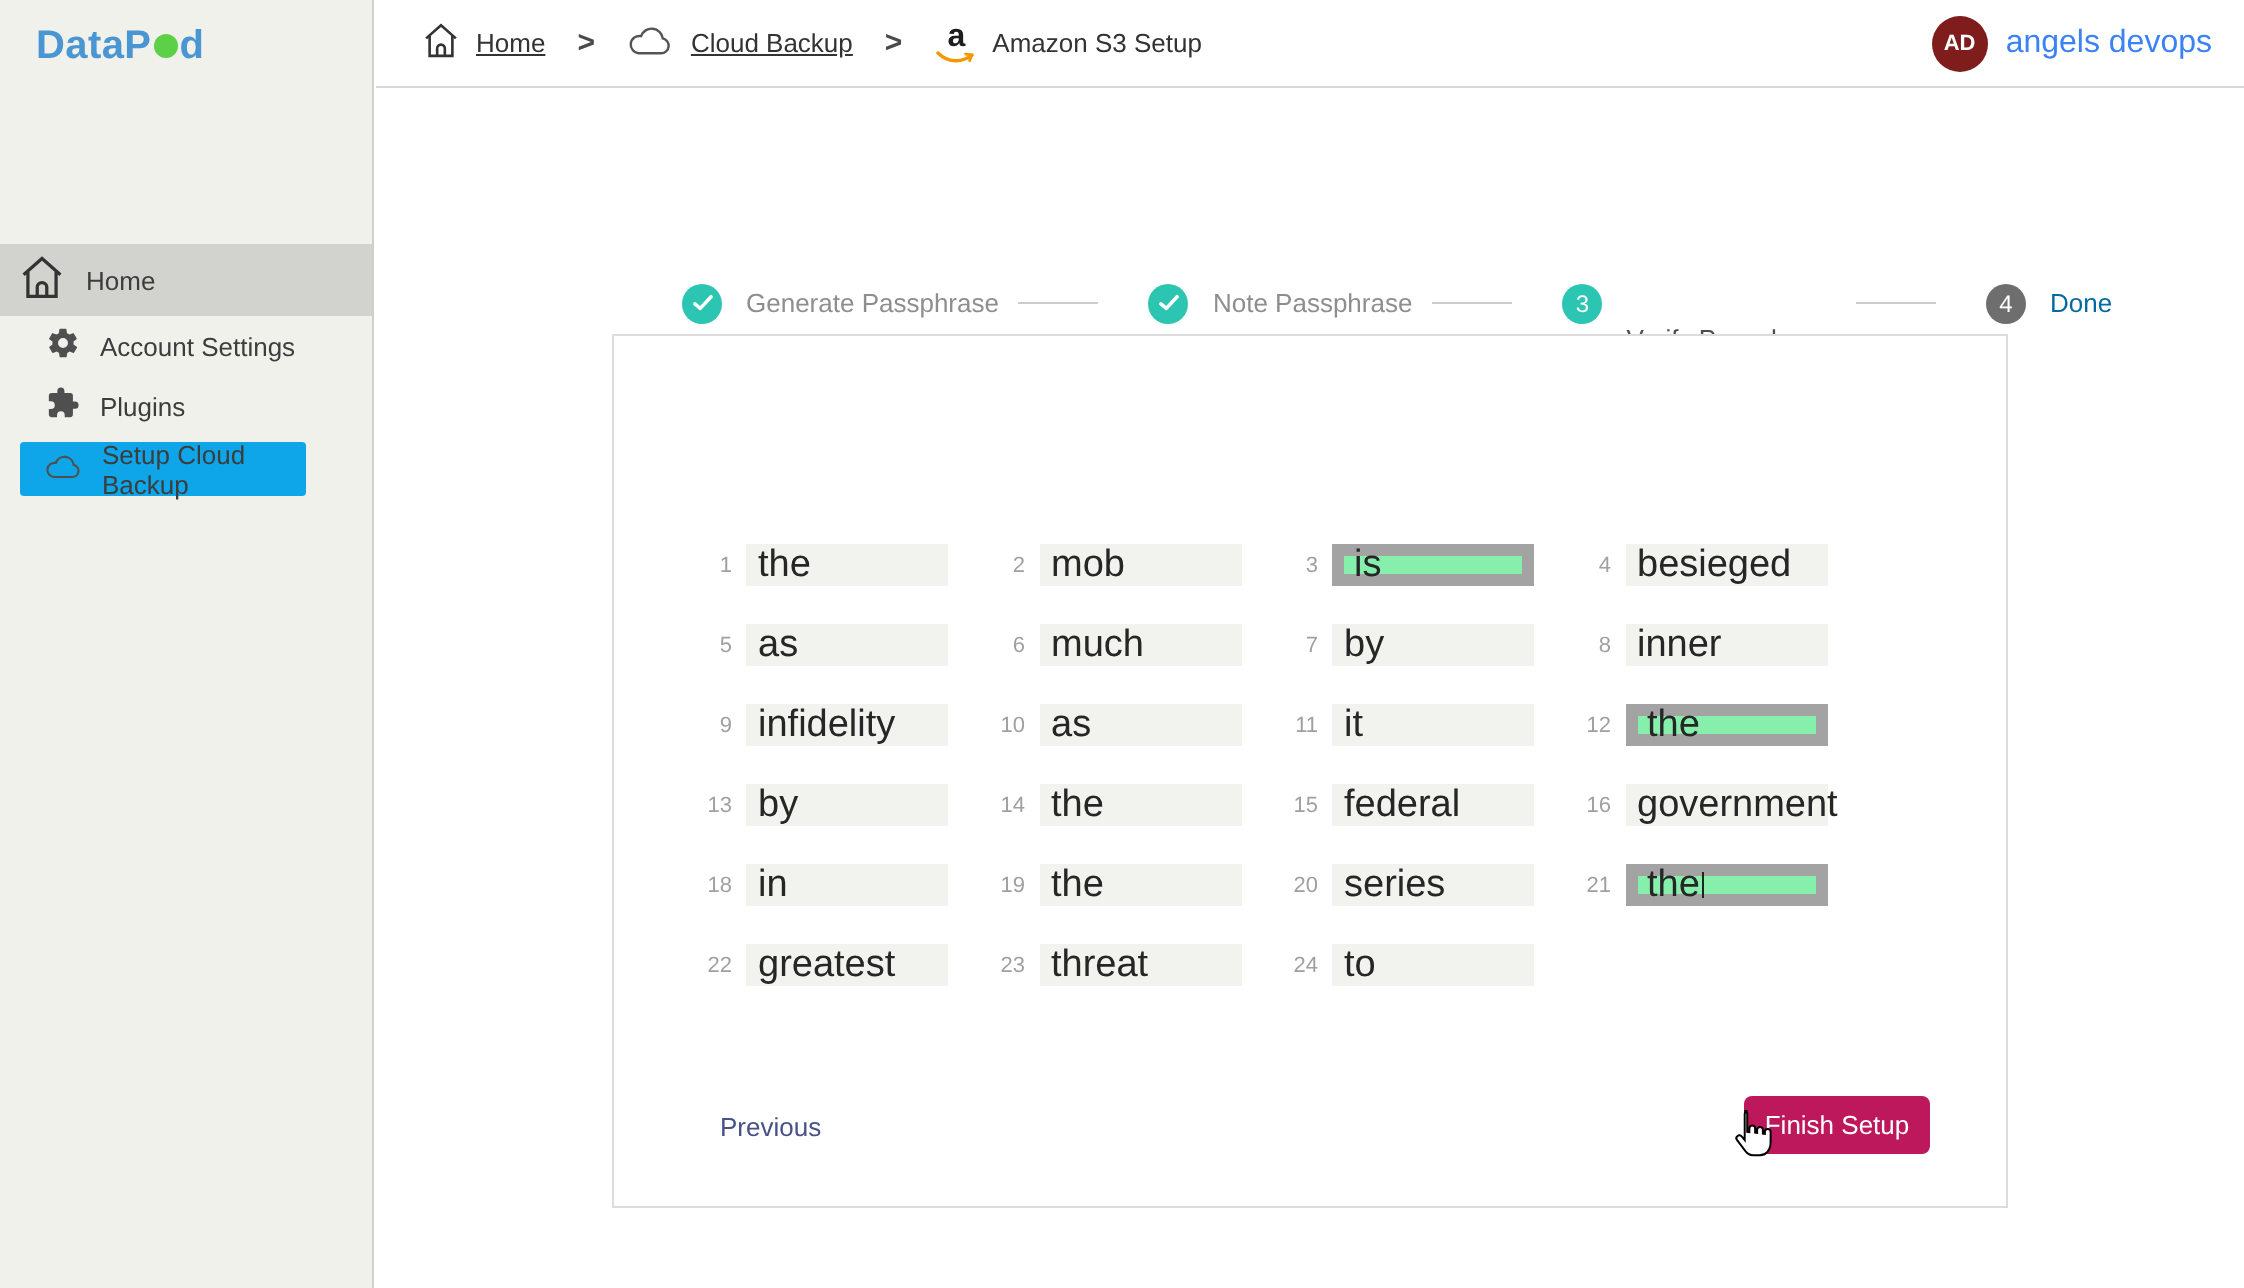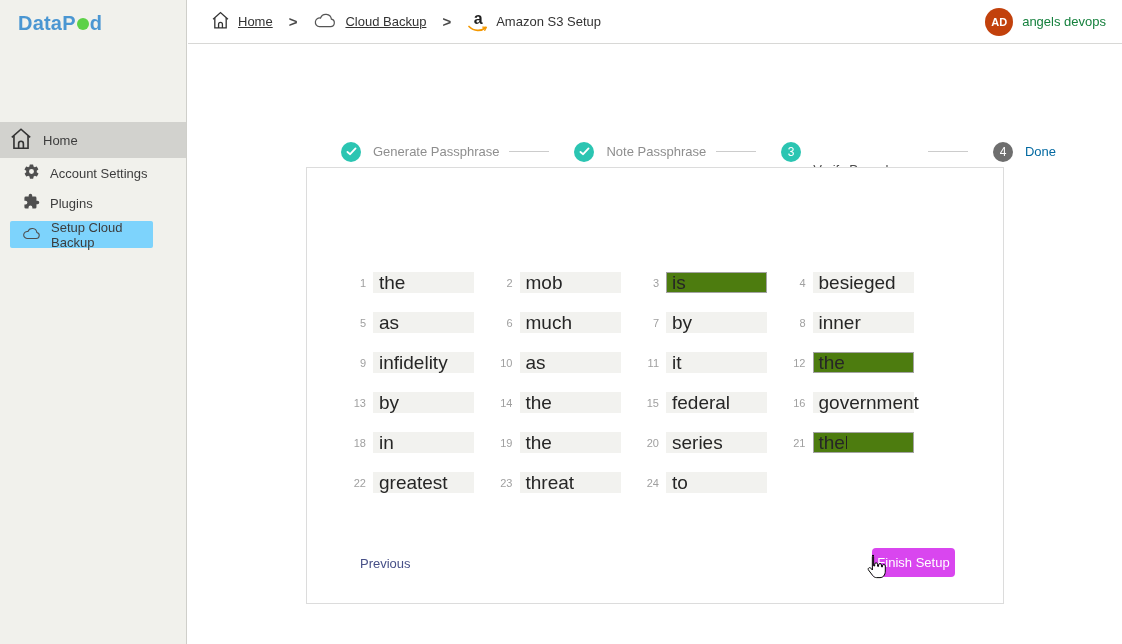--- a/index.html
+++ b/index.html
@@ -15,36 +15,36 @@
   }
   .logo { position:absolute; left:18px; top:12px; font-size:20px; font-weight:bold;
           color:#4a96d2; letter-spacing:.2px; }
   .logo .dot { display:inline-block; width:12px; height:12px; border-radius:50%;
                background:#5cd147; margin:0 1px; }
   .side-nav { position:absolute; left:0; top:122px; right:0; }
   .side-item { display:flex; align-items:center; font-size:13px; color:#3d3d3d; cursor:pointer; }
   .side-item.home { height:36px; padding-left:8px; gap:9px; background:#d2d2ce; }
   .side-item.sub  { height:30px; padding-left:23px; gap:10px;text-align:right; }
   .side-item.setup { height:27px; margin:3px 33px 0 10px; padding-left:12px; gap:9px;
-                     background:#7dd3fc; border-radius:2px; }
+                     background:#0ea5e9; border-radius:2px; }
   .side-item svg { flex:none; }
   
   .topbar {
     position:absolute; left:188px; right:0; top:0; height:44px; background:#fff;
     border-bottom:1px solid #d8d8d6; display:flex; align-items:center; padding:0 16px 0 22px;
   }
   .crumb { display:flex; align-items:center; gap:7px; font-size:13px; color:#333; }
   .crumb a { color:#333; text-decoration:underline; cursor:pointer; }
   .crumb-sep { font-weight:bold; font-size:15px; color:#4a4a4a; margin:0 9px; }
   .amazon-icon { display:inline-flex; flex-direction:column; align-items:center; width:22px; margin-top:2px;}
   .amazon-icon .a { font-weight:bold; font-size:16px; line-height:13px; color:#1d1d1d; }
   .userbox { margin-left:auto; display:flex; align-items:center; gap:9px; cursor:pointer; }
-  .avatar { width:28px; height:28px; border-radius:50%; background:#c2410c; color:#fff;
+  .avatar { width:28px; height:28px; border-radius:50%; background:#7f1d1d; color:#fff;
             font-size:11px; font-weight:bold; display:flex; align-items:center; justify-content:center; }
-  .username { font-size:13px; color:#15803d; }
+  .username { font-size:16px; color:#3b82f6; }
   
   .stepper { position:absolute; left:326px; top:126px; display:flex; align-items:center; font-size:13px; }
   .step { display:flex; align-items:center; gap:12px;padding-left:15px; }
   .step-circle { width:20px; height:20px; border-radius:50%; color:#fff; font-size:12px;
                  display:flex; align-items:center; justify-content:center; flex:none; }
   .step.done .step-circle, .step.current .step-circle { background:#2bc5b2; }
   .step.upcoming .step-circle { background:#6e6e6e; }
   .step.done .step-label { color:#8e8e8e; }
   .step.current .step-label { color:#4c4c4c;margin-top:36px; }
   .step.upcoming .step-label { color:#0369a1; }
@@ -52,27 +52,27 @@
   
   .card { position:absolute; left:306px; top:167px; width:698px; height:437px;
           background:#fff; border:1px solid #dcdcdc; }
   .instructions { position:absolute; left:42px; top:37px; font-size:13px; line-height:20px; color:#7b7b7b; }
   .word-grid { position:absolute; left:33px; top:104px; display:grid;
                grid-template-columns:repeat(4, 146.5px); row-gap:19px; }
   .word-cell { display:flex; align-items:center; height:21px; }
   .word-num { width:26px; text-align:right; margin-right:7px; font-size:11px; color:#a0a0a0; }
   .word-field { width:101px; height:21px; background:#f2f2ef; border:1px solid #f2f2ef;
                 display:flex; align-items:center; padding-left:5px; font-size:19px; color:#262626; }
-  .word-field.editable { background:#4d7c0f; border:1px solid #a3a3a3; }
+  .word-field.editable { background:#86efac; border:6px solid #a3a3a3; }
   .word-field .caret { display:none; }
   .word-field.focused .caret { display:inline-block; width:1px; height:13px; background:#222; margin-left:1px; }
   
   .prev-link { position:absolute; left:53px; top:388px; font-size:13px; color:#475087; cursor:pointer; }
-  .finish-btn { position:absolute; left:565px; top:380px; width:83px; height:29px;
-                background:#d946ef; border:none; border-radius:4px; color:#fff; font-size:13px;
+  .finish-btn { position:absolute; left:565px; top:380px; width:93px; height:29px;
+                background:#be185d; border:none; border-radius:4px; color:#fff; font-size:13px;
                 font-family:"Liberation Sans", sans-serif; display:flex; align-items:center;
                 justify-content:center; cursor:pointer; }
   .hand-cursor { position:absolute; left:862px; top:553px; z-index:10; pointer-events:none; }
 </style>
 </head>
 <body>
 
 <div class="sidebar">
   <div class="logo"><span>DataP</span><span class="dot"></span><span>d</span></div>
 

